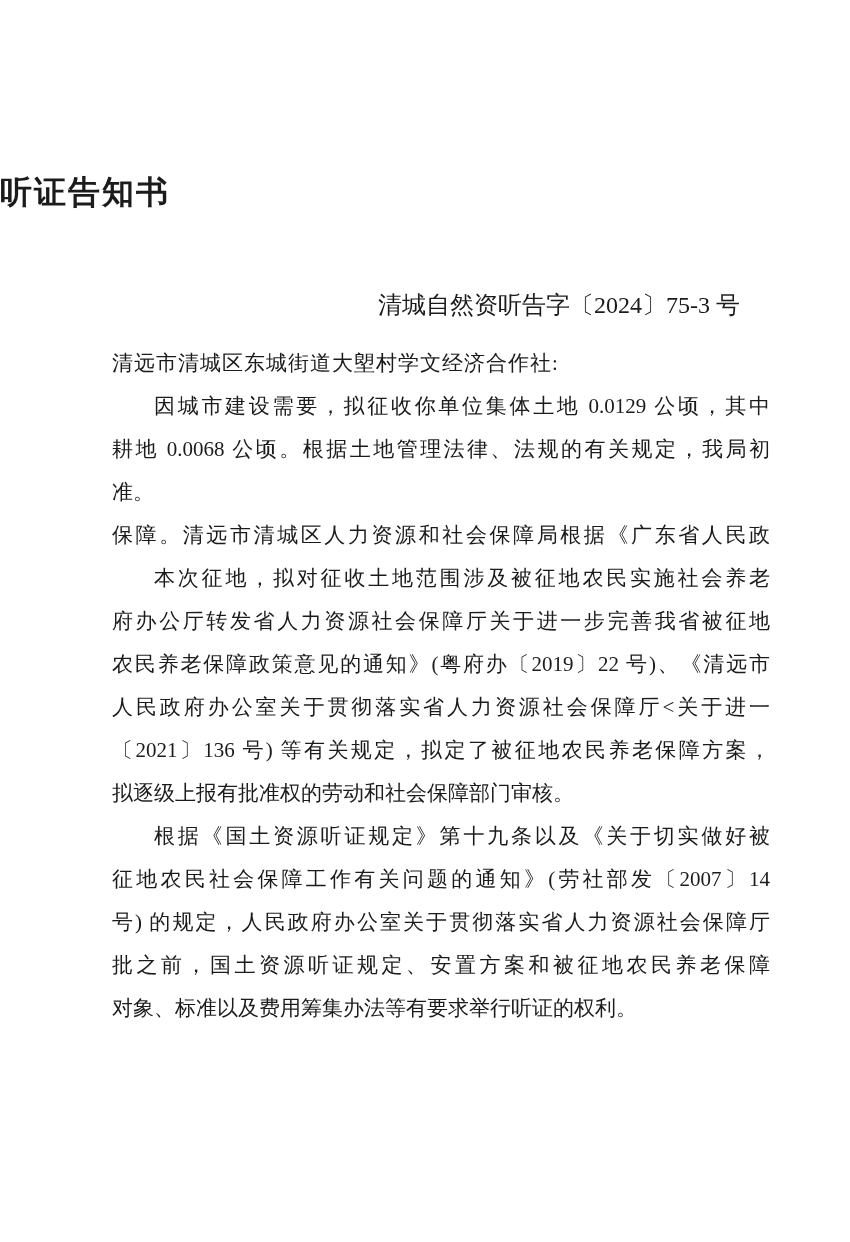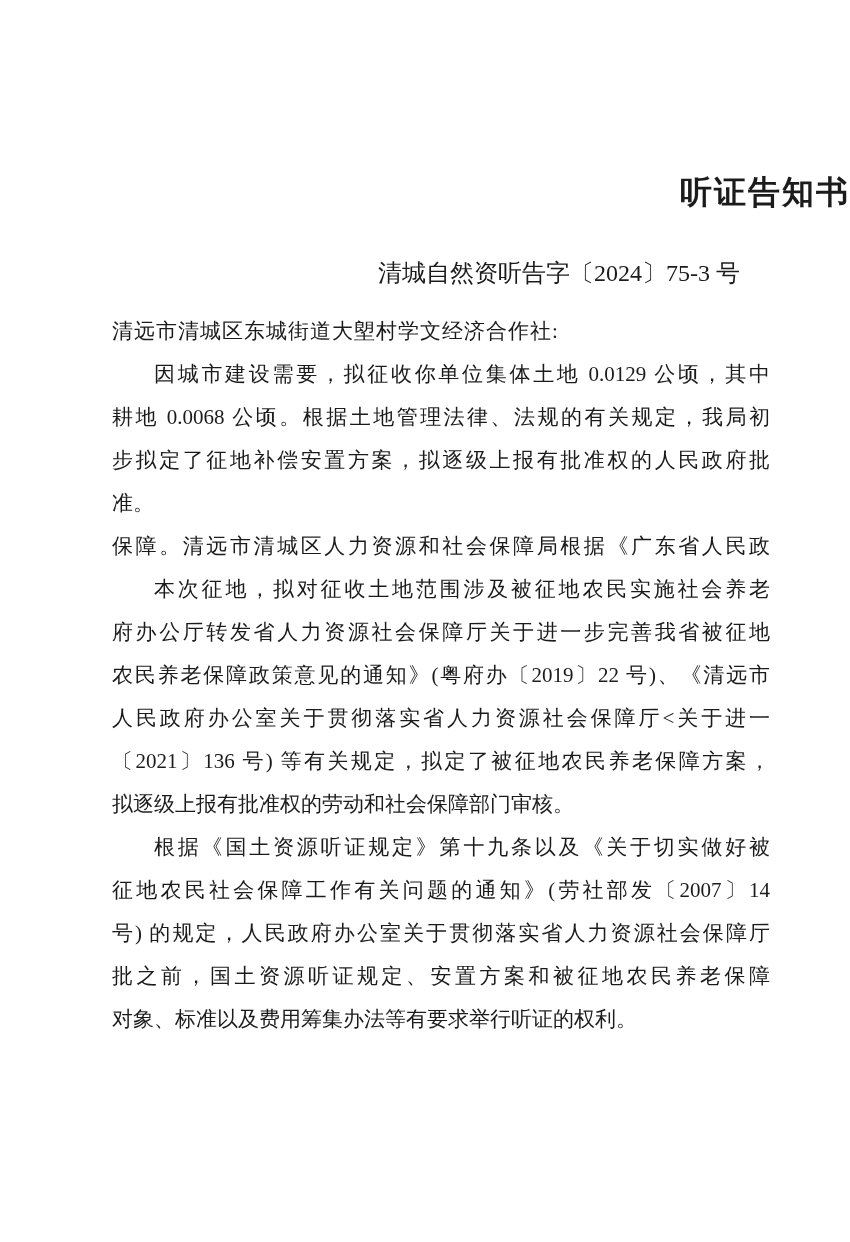--- a/index.html
+++ b/index.html
@@ -12,29 +12,29 @@
     width: 850px;
     height: 1242px;
     margin: 0 auto;
     background: var(--page-bg, #ffffff);
     color: var(--ink, #1b1b1b);
     font-family: "Liberation Serif", "DejaVu Serif", serif;
     overflow: hidden;
   }
   .title {
     margin: 172px 0 0 0;
-    text-align: right;
+    text-align: left;
     font-family: "DejaVu Sans", "Liberation Sans", sans-serif;
     font-weight: 700;
     font-size: 32px;
     line-height: 40px;
     letter-spacing: 2px;
   }
   .doc-number {
-    margin-top: 44px;
+    margin-top: 76px;
     padding-right: 110px;
     text-align: right;
     font-size: 24px;
     line-height: 34px;
     white-space: nowrap;
   }
   .body {
     margin: 20px 80px 0 112px;
     font-size: 21px;
     line-height: 43px;
@@ -70,21 +70,20 @@
 
   <div class="doc-number">清城自然资听告字〔2024〕75-3 号</div>
 
   <div class="body">
     <div class="addressee">清远市清城区东城街道大塱村学文经济合作社:</div>
 
     <div id="paragraphs">
         <div class="para">
           <div class="line first">因城市建设需要，拟征收你单位集体土地 0.0129 公顷，其中</div>
           <div class="line">耕地 0.0068 公顷。根据土地管理法律、法规的有关规定，我局初</div>
-          <div class="line">步拟定了征地补偿安置方案，拟逐级上报有批准权的人民政府批</div>
           <div class="line last">准。</div>
         </div>
         <div class="para">
           <div class="line">保障。清远市清城区人力资源和社会保障局根据《广东省人民政</div>
           <div class="line first">本次征地，拟对征收土地范围涉及被征地农民实施社会养老</div>
           <div class="line">府办公厅转发省人力资源社会保障厅关于进一步完善我省被征地</div>
           <div class="line">农民养老保障政策意见的通知》(粤府办〔2019〕22 号)、《清远市</div>
           <div class="line">人民政府办公室关于贯彻落实省人力资源社会保障厅&lt;关于进一</div>
           <div class="line">〔2021〕136 号) 等有关规定，拟定了被征地农民养老保障方案，</div>
           <div class="line last">拟逐级上报有批准权的劳动和社会保障部门审核。</div>

